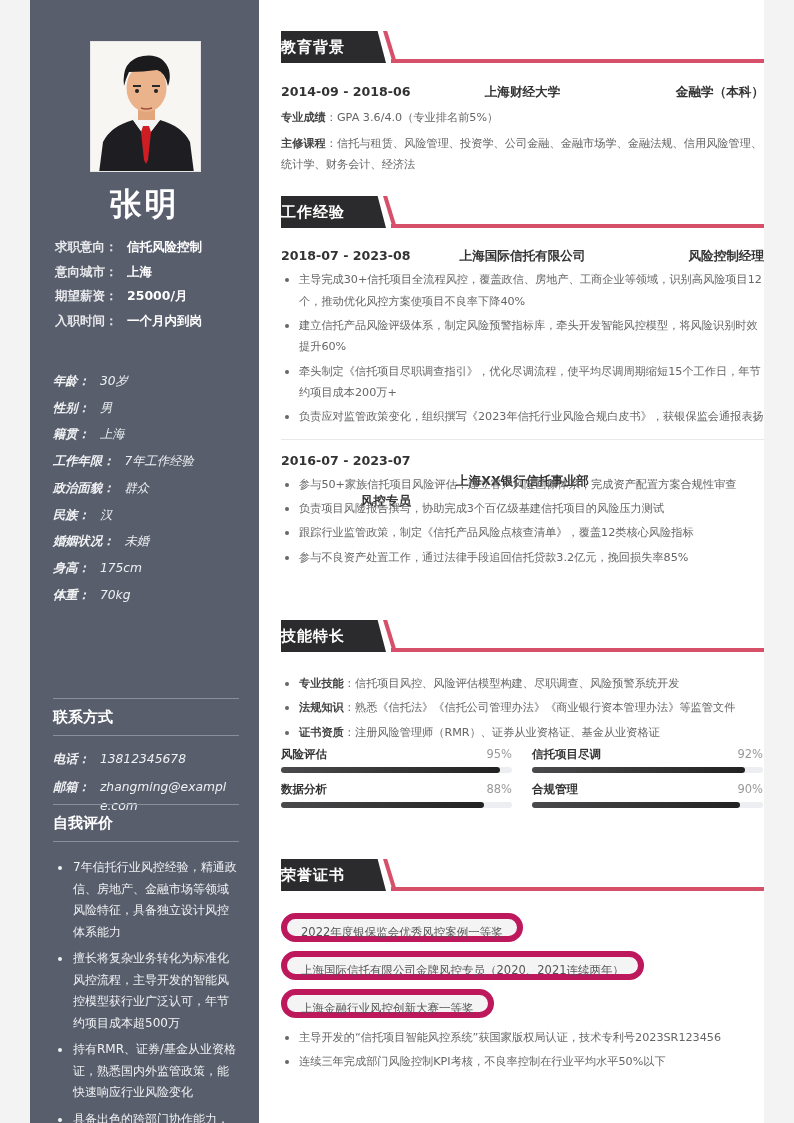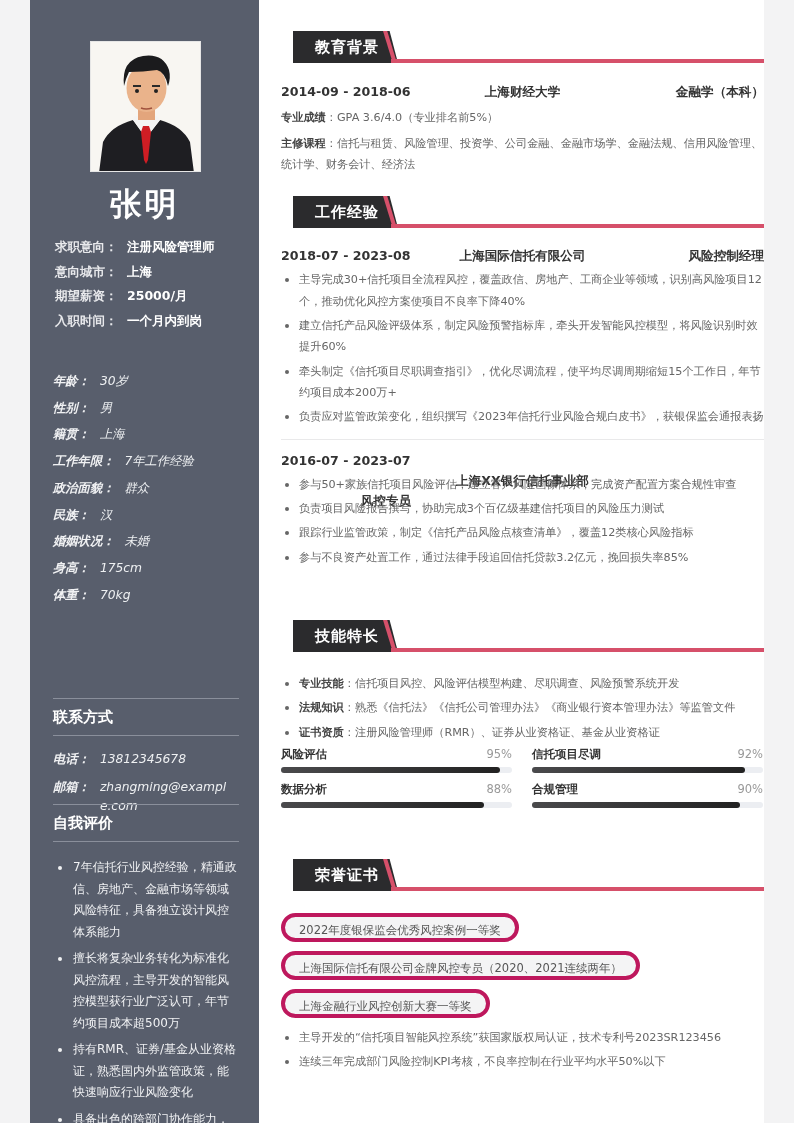--- a/index.html
+++ b/index.html
@@ -19,41 +19,41 @@
   .kv .k { font-weight: bold; color: #f0f1f3; white-space: nowrap; }
   .kv .v { color: #eef0f2; padding-left: 10px; }
   .contact .kv { line-height: 19px; margin-bottom: 9px; }
   .contact .kv .v { word-break: break-all; width: 140px; }
   .eval-list { list-style: none; padding-left: 0; margin-top: 15px; }
   .eval-list li { position: relative; padding-left: 20px; font-size: 12px; line-height: 21.5px; color: #f1f2f4; margin-bottom: 5px; }
   .eval-list li::before { content: ""; position: absolute; left: 5px; top: 9px; width: 4px; height: 4px; border-radius: 50%; background: #f1f2f4; }
 
   .main { position: absolute; left: 251px; top: 0; width: 483px; }
   .sec-head { position: relative; height: 34px; }
-  .sec-head .tab { position: absolute; left: 12px; top: 0; width: 105px; height: 32px; background: #2b2b2d; clip-path: polygon(0 0, 92% 0, 100% 100%, 0 100%); color: #fff; font-size: 15px; font-weight: bold; line-height: 32px; padding-left: 22px; letter-spacing: 1px; }
+  .sec-head .tab { position: absolute; left: 0; top: 0; width: 105px; height: 32px; background: #2b2b2d; clip-path: polygon(0 0, 92% 0, 100% 100%, 0 100%); color: #fff; font-size: 15px; font-weight: bold; line-height: 32px; padding-left: 0; letter-spacing: 1px; }
   .sec-head .slash { position: absolute; left: 102px; top: 0; width: 14px; height: 32px; background: #d6506a; clip-path: polygon(0 0, 30% 0, 100% 100%, 70% 100%); }
   .sec-head .line { position: absolute; left: 110px; right: 0; top: 28px; height: 4px; background: #d6506a; }
   .row3 { display: flex; justify-content: space-between; font-size: 12.6px; font-weight: bold; color: #333; height: 20px; line-height: 20px; }
   .row3 .c { text-align: center; flex: 1; }
   .row3 .l { width: 130px; }
   .row3 .r { width: 130px; text-align: right; }
   .para { font-size: 11.2px; line-height: 21.5px; color: #666; }
   .para b { color: #444; }
   .blist { list-style: none; }
   .blist li { position: relative; padding-left: 18px; font-size: 11.2px; line-height: 21.5px; color: #666; margin-bottom: 2.8px; }
   .blist li::before { content: ""; position: absolute; left: 4px; top: 9px; width: 4px; height: 4px; border-radius: 50%; background: #666; }
   .blist li b { color: #444; }
   .divider { height: 1px; background: #e9e9ea; }
   .bars { display: grid; grid-template-columns: 231px 231px; column-gap: 20px; row-gap: 8px; }
   .bar-label { display: flex; justify-content: space-between; font-size: 11.5px; line-height: 16px; }
   .bar-label .n { font-weight: bold; color: #333; }
   .bar-label .p { color: #999; }
   .track { margin-top: 5px; height: 6px; border-radius: 3px; background: #eceef2; position: relative; }
   .fill { position: absolute; left: 0; top: 0; height: 6px; border-radius: 3px; background: linear-gradient(90deg, #4a4a4c, #222); }
-  .pill { display: inline-block; border: 4px solid #be185d; border-radius: 16px; background: #f4f4f5; padding: 0 14px; height: 29px; line-height: 27px; font-size: 11.5px; color: #555; margin-bottom: 9px; }
+  .pill { display: inline-block; border: 6px solid #be185d; border-radius: 16px; background: #f4f4f5; padding: 0 14px; height: 29px; line-height: 27px; font-size: 11.5px; color: #555; margin-bottom: 9px; }
   .pills { display: flex; flex-direction: column; align-items: flex-start; }
   .abs { position: absolute; left: 0; width: 483px; }
 </style>
 </head>
 <body>
 
 <div class="page">
 
   <div class="sidebar">
     <div class="photo">
@@ -70,21 +70,21 @@
         <circle cx="46" cy="49" r="2" fill="#222"></circle>
         <circle cx="65" cy="49" r="2" fill="#222"></circle>
         <path d="M50 66 Q55 68 61 66" stroke="#a0523d" stroke-width="1.5" fill="none"></path>
       </svg>
     </div>
     <div class="name">张明</div>
 
     <div class="intent">
       <div class="intent-row">
           <span class="lbl">求职意向：</span>
-          <span class="val">注册风险管理师</span>
+          <span class="val">信托风险控制</span>
         </div>
       <div class="intent-row">
           <span class="lbl">意向城市：</span>
           <span class="val">上海</span>
         </div>
       <div class="intent-row">
           <span class="lbl">期望薪资：</span>
           <span class="val">25000/月</span>
         </div>
       <div class="intent-row">

